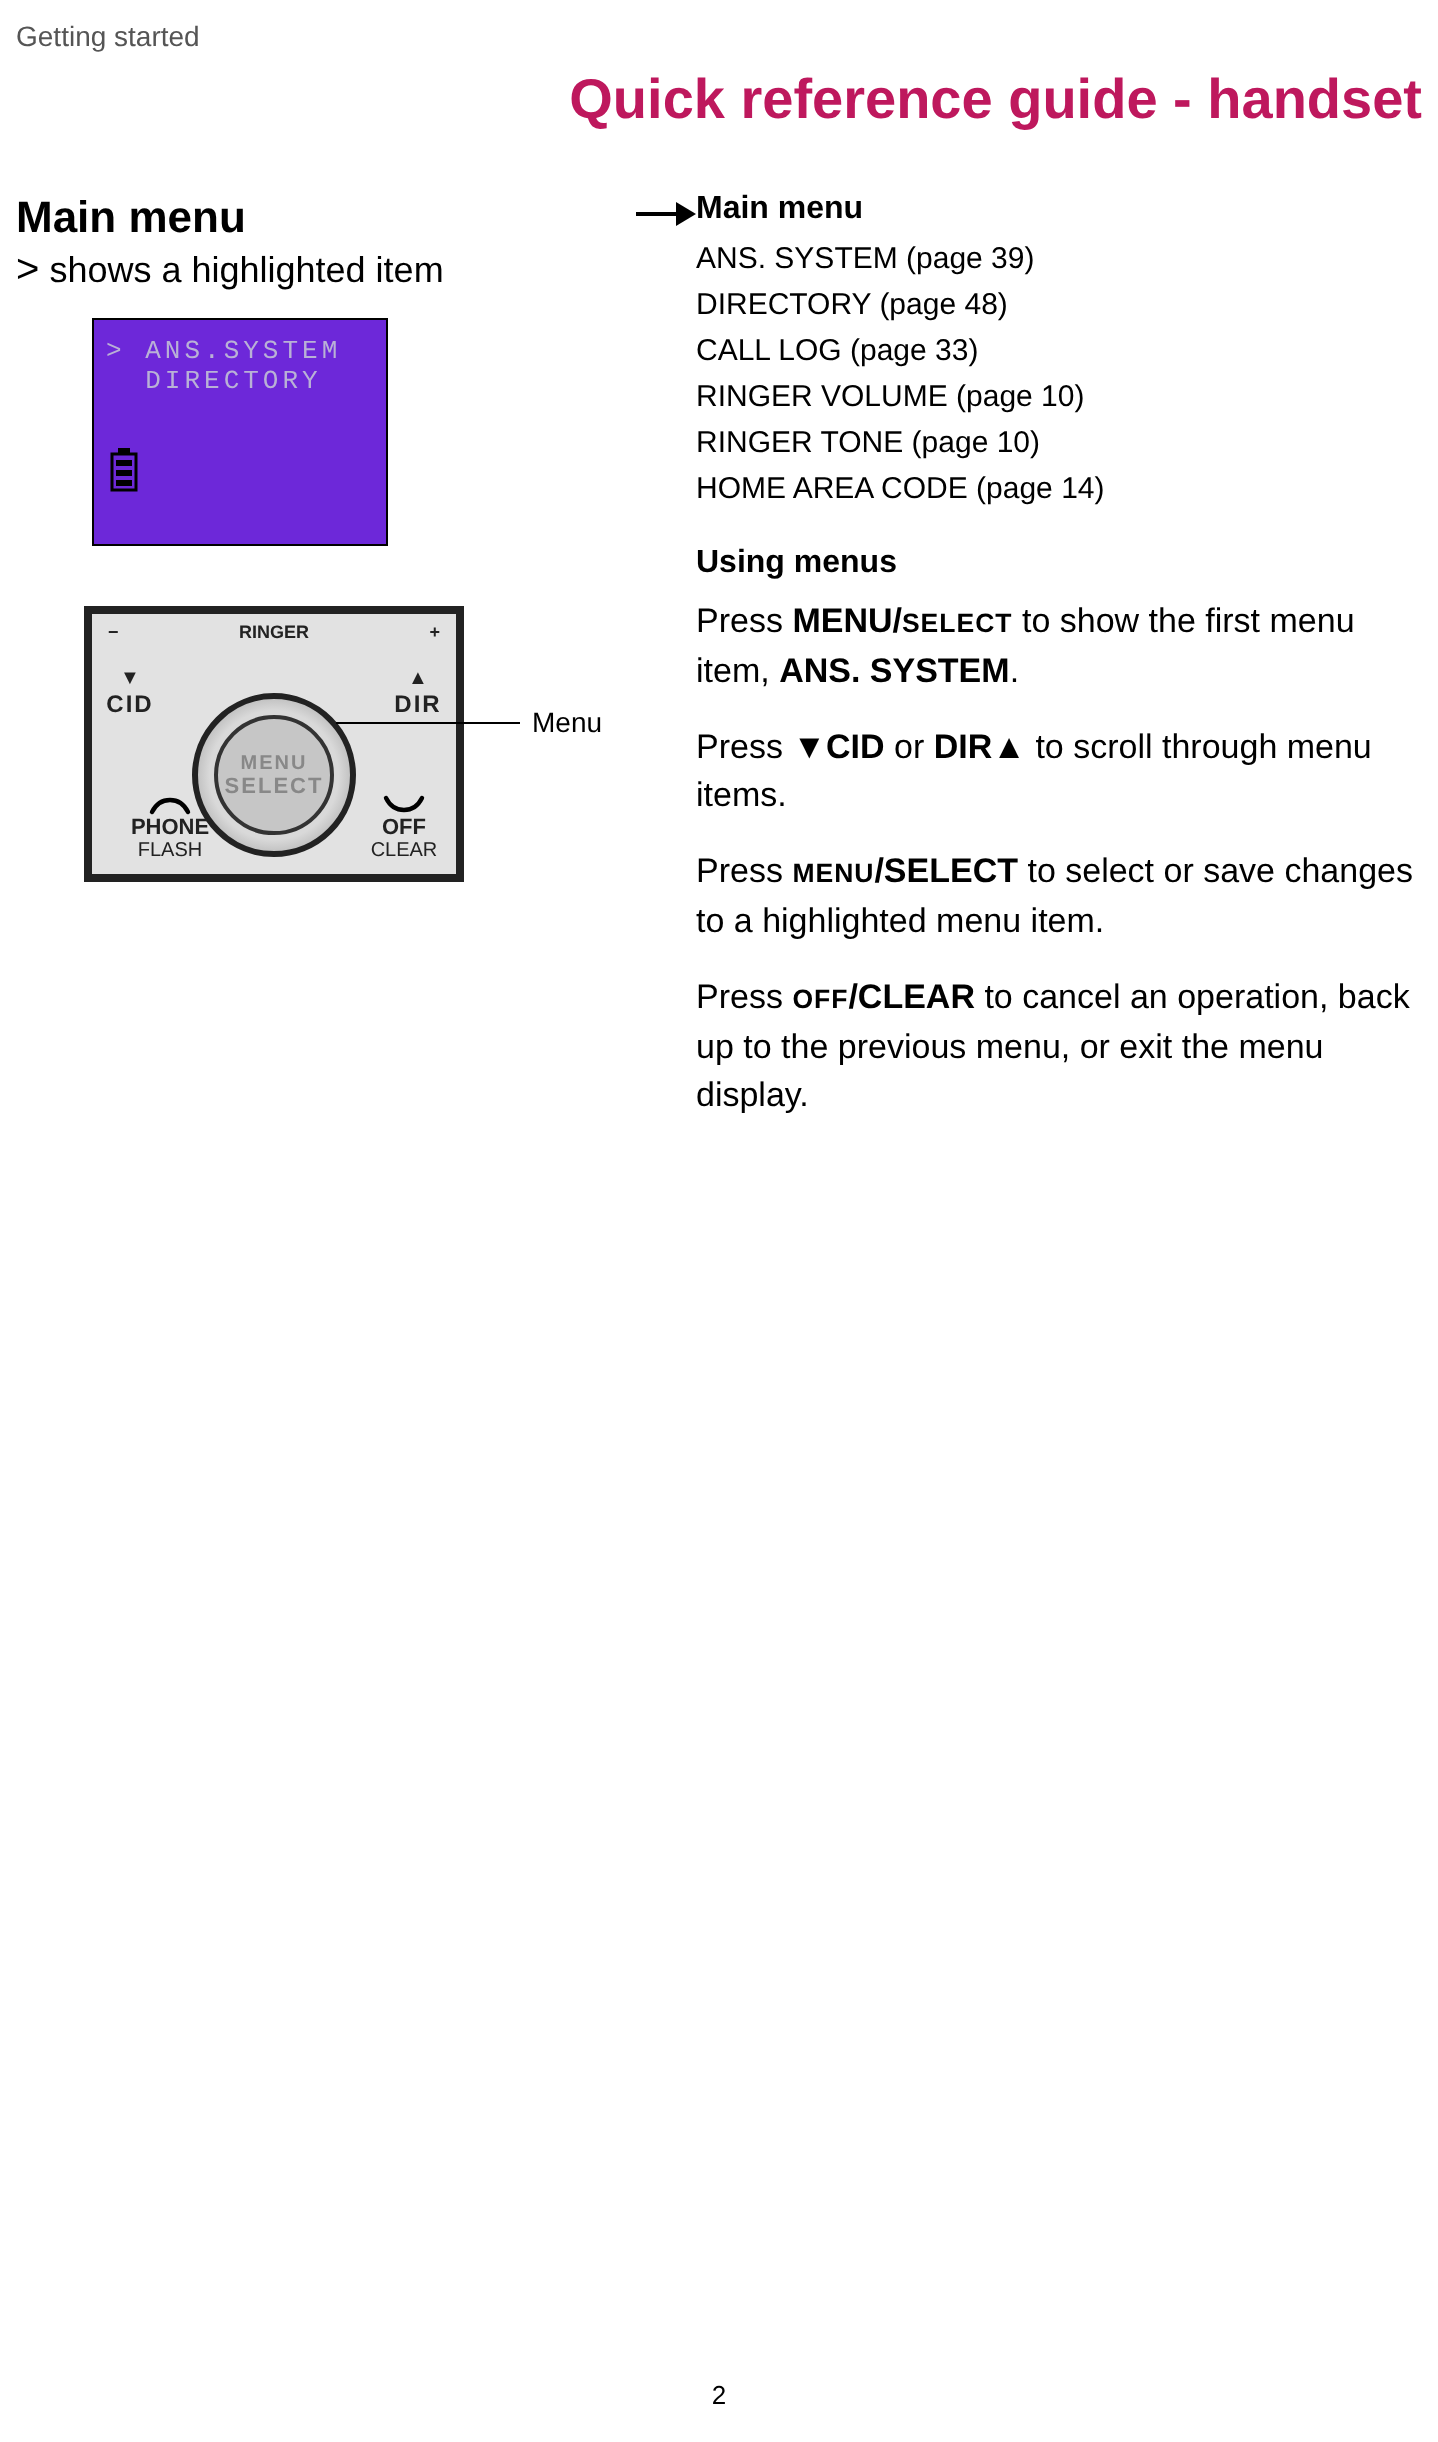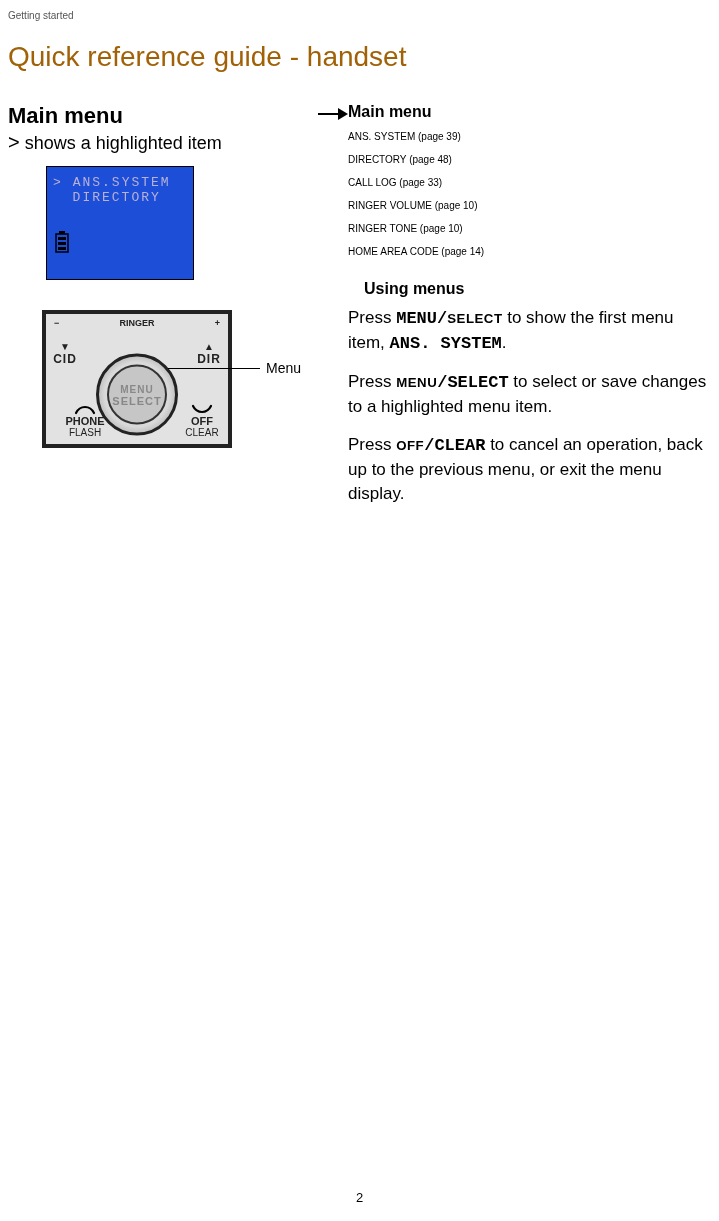--- a/index.html
+++ b/index.html
@@ -11,29 +11,30 @@
     width: 719px;
   }
   .page {
     width: 719px;
     min-height: 1221px;
     position: relative;
     box-sizing: border-box;
     padding: 10px 8px 0 8px;
   }
   .section-label {
-    font-size: 10px;
+    font-size: 14px;
     color: #555;
-    margin-bottom: 20px;
+    margin-bottom: 8px;
   }
   .page-title {
     font-size: 28px;
-    font-weight: 400;
-    color: #a16207;
+    font-weight: 700;
+    color: #be185d;
     margin: 0 0 30px 0;
+    text-align: right;
   }
   .two-col {
     display: flex;
     align-items: flex-start;
   }
   .left-col {
     width: 340px;
     position: relative;
   }
   .right-col {
@@ -50,21 +51,21 @@
   }
   .highlight-note .gt {
     font-size: 20px;
   }
   
   .lcd {
     margin: 8px 0 30px 38px;
     width: 148px;
     height: 114px;
     border: 1.5px solid #000;
-    background: #1d4ed8;
+    background: #6d28d9;
     font-family: "Courier New", monospace;
     font-size: 13px;
     color: #b9b1d6;
     letter-spacing: 2px;
     padding: 8px 6px 4px 6px;
     box-sizing: border-box;
     position: relative;
   }
   .lcd .ln { white-space: nowrap; }
   .lcd .gt-lcd { color:#b9b1d6; }
@@ -190,35 +191,35 @@
     left: -30px;
     top: 4px;
   }
 
   .right-col .mm {
     font-size: 16px;
     font-weight: bold;
     margin: 0 0 4px 0;
   }
   .right-col .menu-list {
-    font-size: 10px;
+    font-size: 15px;
     line-height: 23px;
     margin-bottom: 17px;
   }
   .right-col .using {
     font-size: 16px;
     font-weight: bold;
-    margin: 8px 0 8px 16px;
+    margin: 8px 0 8px 0;
   }
   .right-col p.instr {
     font-size: 17px;
     line-height: 24px;
     margin: 0 0 14px 0;
   }
-  .right-col .b  { font-weight:bold;font-family:Liberation Mono, monospace; }
+  .right-col .b  { font-weight:bold; }
   .right-col .sc { font-weight:bold; font-size:0.78em; letter-spacing:0.5px;}
   .page-num {
     position:absolute;
     bottom: 16px;
     left: 50%;
     transform:translateX(-50%);
     font-size: 13px;
   }
 </style>
 </head>
@@ -320,20 +321,23 @@
         <div>RINGER TONE (page 10)</div>
         <div>HOME AREA CODE (page 14)</div>
       </div>
 
       <div class="using">Using menus</div>
 
       <p class="instr">
         <span>Press </span><span class="b">MENU/</span><span class="sc">SELECT</span><span> to show the first menu item, </span><span class="b">ANS. SYSTEM</span><span>.</span>
       </p>
 
+      <p class="instr">
+        <span>Press </span><span class="b">▼</span><span class="b">CID</span><span> or </span><span class="b">DIR</span><span class="b">▲</span><span> to scroll through menu items.</span>
+      </p>
 
       <p class="instr">
         <span>Press </span><span class="sc">MENU</span><span class="b">/SELECT</span><span> to select or save changes to a highlighted menu item.</span>
       </p>
 
       <p class="instr">
         <span>Press </span><span class="sc">OFF</span><span class="b">/CLEAR</span><span> to cancel an operation, back up to the previous menu, or exit the menu display.</span>
       </p>
     </div>
   </div>

